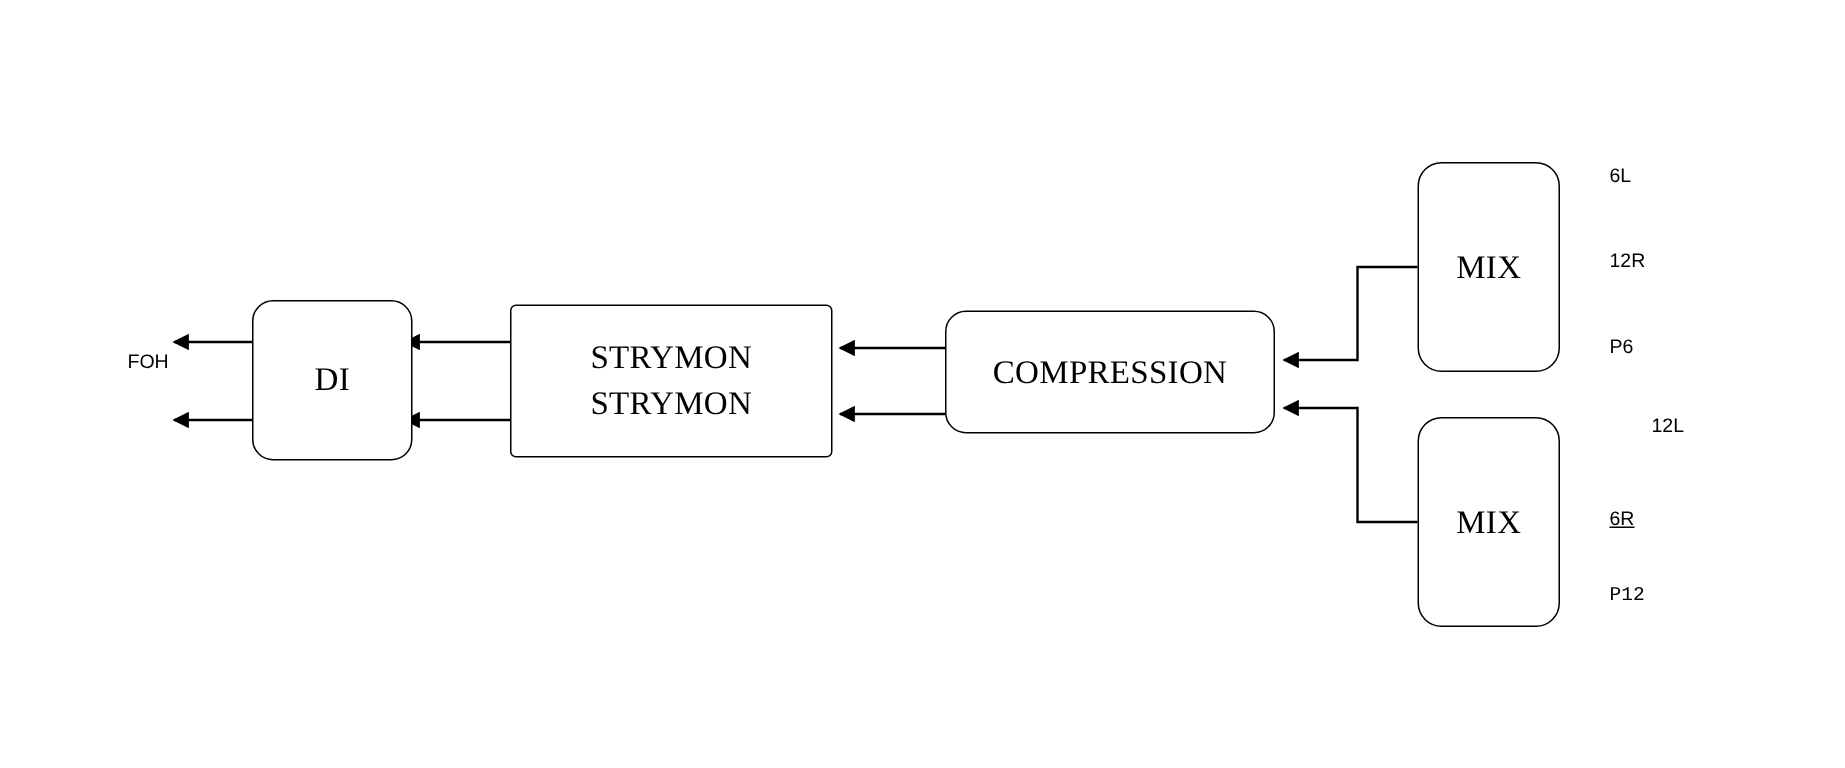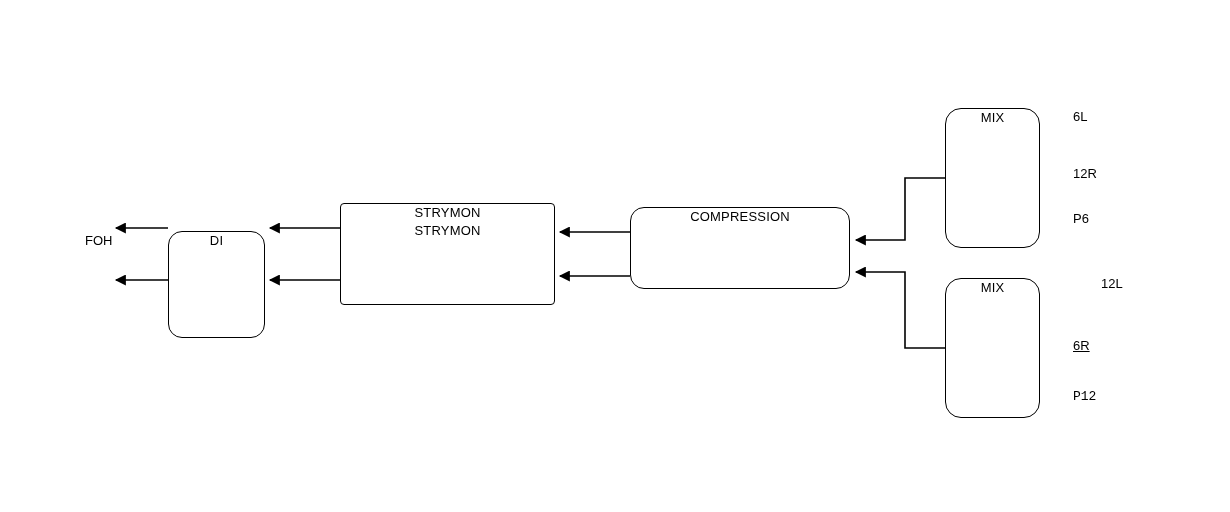--- a/index.html
+++ b/index.html
@@ -28,25 +28,26 @@
     }
     .box {
       position: absolute;
       box-sizing: border-box;
       border: 1.6px solid #000000;
       border-radius: 14px;
       background: #ffffff;
       display: flex;
       flex-direction: column;
       align-items: center;
-      justify-content: flex-start;
+      justify-content: center;
       text-align: center;
-      font-size: 13px;
+      font-size: 22px;
       line-height: 1.4;
       letter-spacing: 0.2px;
+      font-family: Liberation Serif, serif;
     }
     .label {
       position: absolute;
       font-size: 13px;
       line-height: 1;
       white-space: nowrap;
     }
   </style>
 </head>
 <body>
@@ -66,21 +67,21 @@
       <line x1="340" y1="280" x2="270" y2="280" marker-end="url(#ah)"></line>
       <line x1="630" y1="232" x2="560" y2="232" marker-end="url(#ah)"></line>
       <line x1="630" y1="276" x2="560" y2="276" marker-end="url(#ah)"></line>
       <path d="M945,178 H905 V240 H856" marker-end="url(#ah)"></path>
       <path d="M945,348 H905 V272 H856" marker-end="url(#ah)"></path>
     </g>
   </svg>
 
   <div class="label" style="left:44px; top:234px;margin-left:41px;">FOH</div>
 
-  <div class="box" style="left:168px; top:200px; width:97px; height:107px;margin-top:31px;">
+  <div class="box" style="left:168px; top:200px; width:107px; height:107px;">
     <span>DI</span>
   </div>
 
   <div class="box" style="left:340px; top:203px; width:215px; height:102px; border-radius:4px;">
     <span>STRYMON</span>
     <span>STRYMON</span>
   </div>
 
   <div class="box" style="left:630px; top:207px; width:220px; height:82px;">
     <span>COMPRESSION</span>
@@ -89,19 +90,19 @@
   <div class="box" style="left:945px; top:108px; width:95px; height:140px; border-radius:16px;">
     <span>MIX</span>
   </div>
 
   <div class="box" style="left:945px; top:278px; width:95px; height:140px; border-radius:16px;">
     <span>MIX</span>
   </div>
 
   <div class="label" style="left:1073px; top:110px;">6L</div>
   <div class="label" style="left:1073px; top:167px;text-align:center;">12R</div>
-  <div class="label" style="left:1073px; top:212px;">P6</div>
+  <div class="label" style="left:1073px; top:224px;">P6</div>
 
   <div class="label" style="left:1073px; top:277px;margin-left:28px;">12L</div>
   <div class="label" style="left:1073px; top:339px;text-decoration:underline;">6R</div>
   <div class="label" style="left:1073px; top:390px;font-family:Liberation Mono, monospace;">P12</div>
 
 </div>
 
 </body></html>

